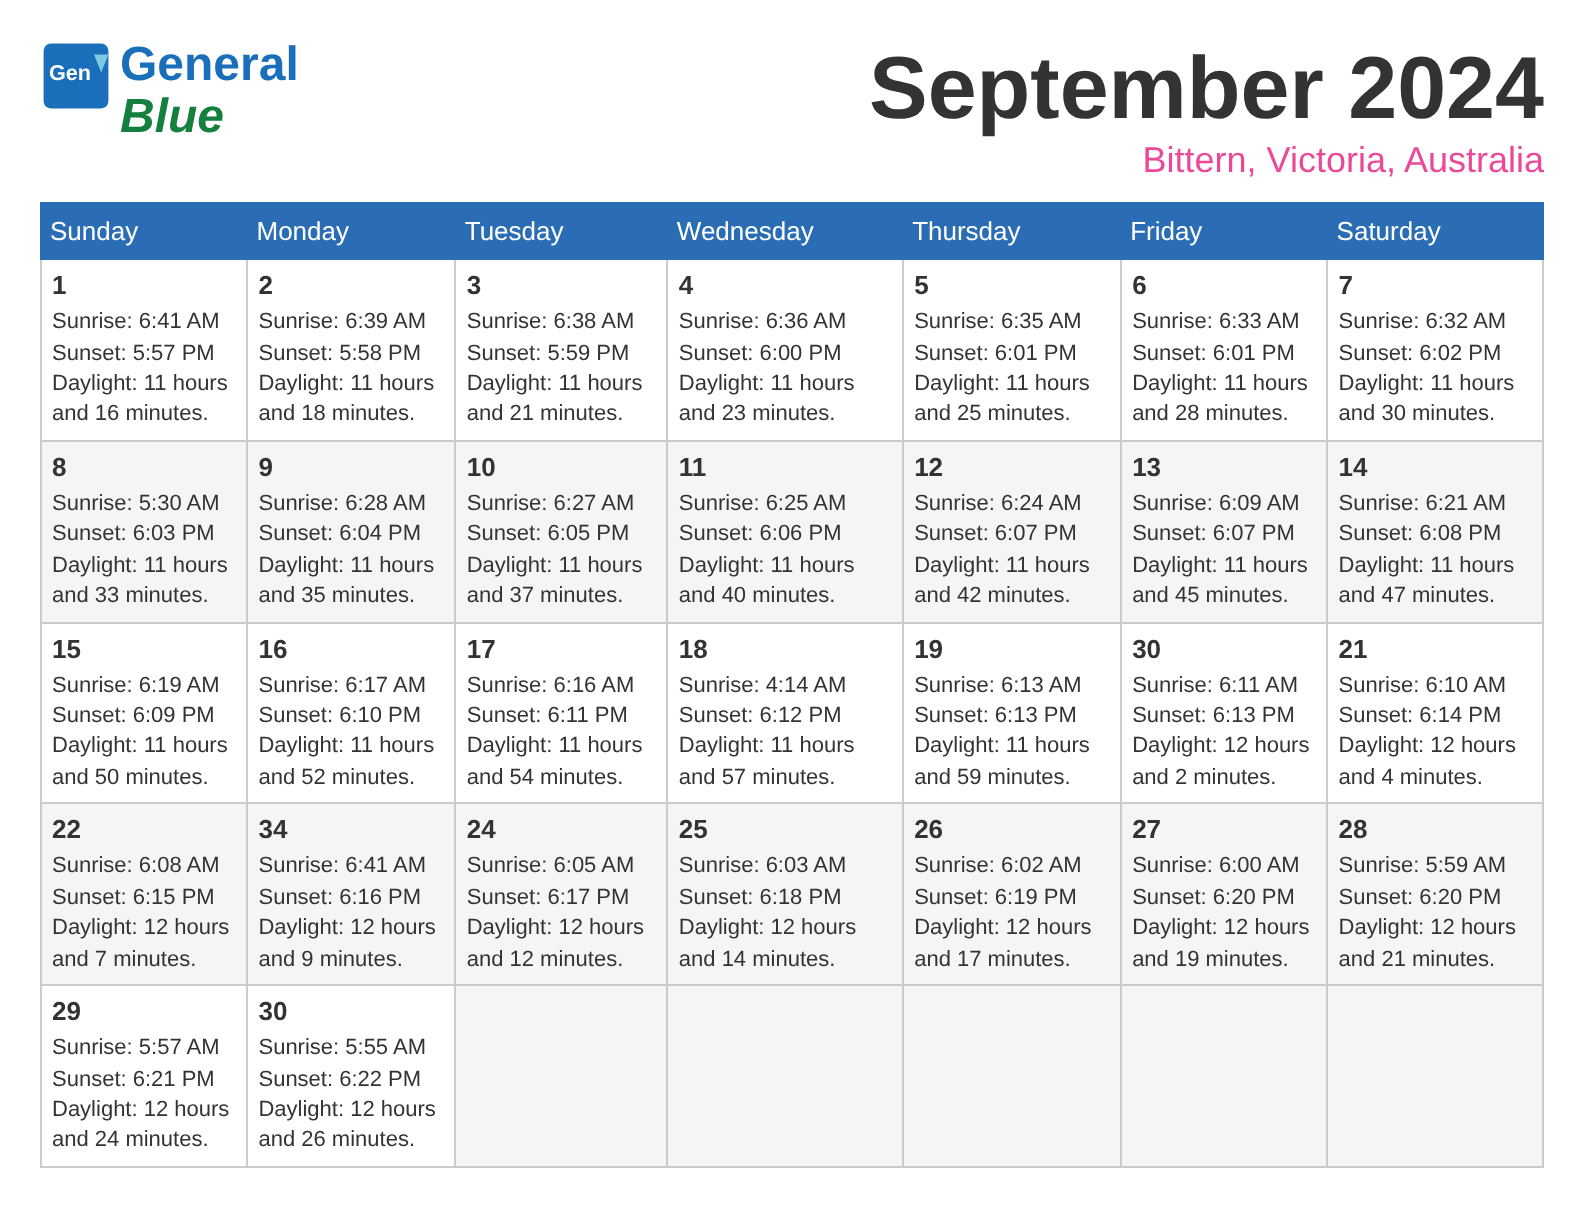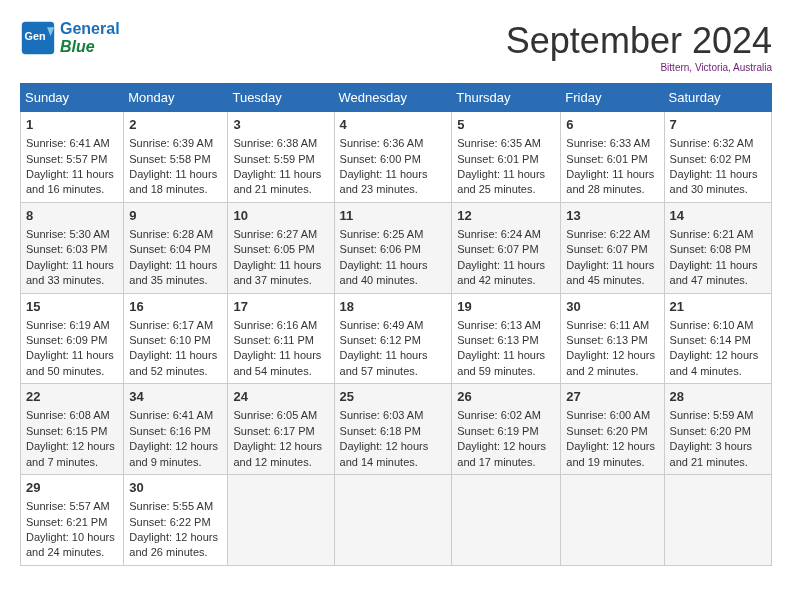--- a/index.html
+++ b/index.html
@@ -14,44 +14,44 @@
       display: flex;
       justify-content: space-between;
       align-items: flex-start;
       margin-bottom: 10px;
     }
     .logo {
       display: flex;
       align-items: flex-start;
     }
     .logo-text {
-      font-size: 16px;
+      font-size: 24px;
       font-weight: bold;
       color: #333;
       line-height: 1.1;
     }
     .logo-text span {
       color: #1a6fba;
     }
     .logo-icon {
       width: 36px;
       height: 36px;
       margin-right: 4px;
     }
     .title-block {
       text-align: right;
     }
     .month-title {
-      font-size: 36px;
+      font-size: 44px;
       color: #333;
-      font-weight: normal;
+      font-weight: bold;
     }
     .location {
-      font-size: 10px;
-      color: #701a75;
+      font-size: 18px;
+      color: #ec4899;
     }
     table {
       width: 100%;
       border-collapse: collapse;
       font-size: 11px;
     }
     thead tr th {
       background-color: #2a6db5;
       color: #fff;
       padding: 6px 4px;
@@ -127,43 +127,43 @@
         <td><span class="day-num">5</span><span>Sunrise: 6:35 AM</span><br><span>Sunset: 6:01 PM</span><br><span>Daylight: 11 hours and 25 minutes.</span></td>
         <td><span class="day-num">6</span><span>Sunrise: 6:33 AM</span><br><span>Sunset: 6:01 PM</span><br><span>Daylight: 11 hours and 28 minutes.</span></td>
         <td><span class="day-num">7</span><span>Sunrise: 6:32 AM</span><br><span>Sunset: 6:02 PM</span><br><span>Daylight: 11 hours and 30 minutes.</span></td>
       </tr>
       <tr>
         <td><span class="day-num">8</span><span>Sunrise: 5:30 AM</span><br><span>Sunset: 6:03 PM</span><br><span>Daylight: 11 hours and 33 minutes.</span></td>
         <td><span class="day-num">9</span><span>Sunrise: 6:28 AM</span><br><span>Sunset: 6:04 PM</span><br><span>Daylight: 11 hours and 35 minutes.</span></td>
         <td><span class="day-num">10</span><span>Sunrise: 6:27 AM</span><br><span>Sunset: 6:05 PM</span><br><span>Daylight: 11 hours and 37 minutes.</span></td>
         <td><span class="day-num">11</span><span>Sunrise: 6:25 AM</span><br><span>Sunset: 6:06 PM</span><br><span>Daylight: 11 hours and 40 minutes.</span></td>
         <td><span class="day-num">12</span><span>Sunrise: 6:24 AM</span><br><span>Sunset: 6:07 PM</span><br><span>Daylight: 11 hours and 42 minutes.</span></td>
-        <td><span class="day-num">13</span><span>Sunrise: 6:22 AM</span><br><span>Sunset: 6:07 PM</span><br><span>Daylight: 11 hours and 45 minutes.</span></td>
+        <td><span class="day-num">13</span><span>Sunrise: 6:09 AM</span><br><span>Sunset: 6:07 PM</span><br><span>Daylight: 11 hours and 45 minutes.</span></td>
         <td><span class="day-num">14</span><span>Sunrise: 6:21 AM</span><br><span>Sunset: 6:08 PM</span><br><span>Daylight: 11 hours and 47 minutes.</span></td>
       </tr>
       <tr>
         <td><span class="day-num">15</span><span>Sunrise: 6:19 AM</span><br><span>Sunset: 6:09 PM</span><br><span>Daylight: 11 hours and 50 minutes.</span></td>
         <td><span class="day-num">16</span><span>Sunrise: 6:17 AM</span><br><span>Sunset: 6:10 PM</span><br><span>Daylight: 11 hours and 52 minutes.</span></td>
         <td><span class="day-num">17</span><span>Sunrise: 6:16 AM</span><br><span>Sunset: 6:11 PM</span><br><span>Daylight: 11 hours and 54 minutes.</span></td>
-        <td><span class="day-num">18</span><span>Sunrise: 6:49 AM</span><br><span>Sunset: 6:12 PM</span><br><span>Daylight: 11 hours and 57 minutes.</span></td>
+        <td><span class="day-num">18</span><span>Sunrise: 4:14 AM</span><br><span>Sunset: 6:12 PM</span><br><span>Daylight: 11 hours and 57 minutes.</span></td>
         <td><span class="day-num">19</span><span>Sunrise: 6:13 AM</span><br><span>Sunset: 6:13 PM</span><br><span>Daylight: 11 hours and 59 minutes.</span></td>
         <td><span class="day-num">30</span><span>Sunrise: 6:11 AM</span><br><span>Sunset: 6:13 PM</span><br><span>Daylight: 12 hours and 2 minutes.</span></td>
         <td><span class="day-num">21</span><span>Sunrise: 6:10 AM</span><br><span>Sunset: 6:14 PM</span><br><span>Daylight: 12 hours and 4 minutes.</span></td>
       </tr>
       <tr>
         <td><span class="day-num">22</span><span>Sunrise: 6:08 AM</span><br><span>Sunset: 6:15 PM</span><br><span>Daylight: 12 hours and 7 minutes.</span></td>
         <td><span class="day-num">34</span><span>Sunrise: 6:41 AM</span><br><span>Sunset: 6:16 PM</span><br><span>Daylight: 12 hours and 9 minutes.</span></td>
         <td><span class="day-num">24</span><span>Sunrise: 6:05 AM</span><br><span>Sunset: 6:17 PM</span><br><span>Daylight: 12 hours and 12 minutes.</span></td>
         <td><span class="day-num">25</span><span>Sunrise: 6:03 AM</span><br><span>Sunset: 6:18 PM</span><br><span>Daylight: 12 hours and 14 minutes.</span></td>
         <td><span class="day-num">26</span><span>Sunrise: 6:02 AM</span><br><span>Sunset: 6:19 PM</span><br><span>Daylight: 12 hours and 17 minutes.</span></td>
         <td><span class="day-num">27</span><span>Sunrise: 6:00 AM</span><br><span>Sunset: 6:20 PM</span><br><span>Daylight: 12 hours and 19 minutes.</span></td>
-        <td><span class="day-num">28</span><span>Sunrise: 5:59 AM</span><br><span>Sunset: 6:20 PM</span><br><span>Daylight: 3 hours and 21 minutes.</span></td>
+        <td><span class="day-num">28</span><span>Sunrise: 5:59 AM</span><br><span>Sunset: 6:20 PM</span><br><span>Daylight: 12 hours and 21 minutes.</span></td>
       </tr>
       <tr>
-        <td><span class="day-num">29</span><span>Sunrise: 5:57 AM</span><br><span>Sunset: 6:21 PM</span><br><span>Daylight: 10 hours and 24 minutes.</span></td>
+        <td><span class="day-num">29</span><span>Sunrise: 5:57 AM</span><br><span>Sunset: 6:21 PM</span><br><span>Daylight: 12 hours and 24 minutes.</span></td>
         <td><span class="day-num">30</span><span>Sunrise: 5:55 AM</span><br><span>Sunset: 6:22 PM</span><br><span>Daylight: 12 hours and 26 minutes.</span></td>
         <td class="empty-cell"></td>
         <td class="empty-cell"></td>
         <td class="empty-cell"></td>
         <td class="empty-cell"></td>
         <td class="empty-cell"></td>
       </tr>
     </tbody>
 </table>
 

